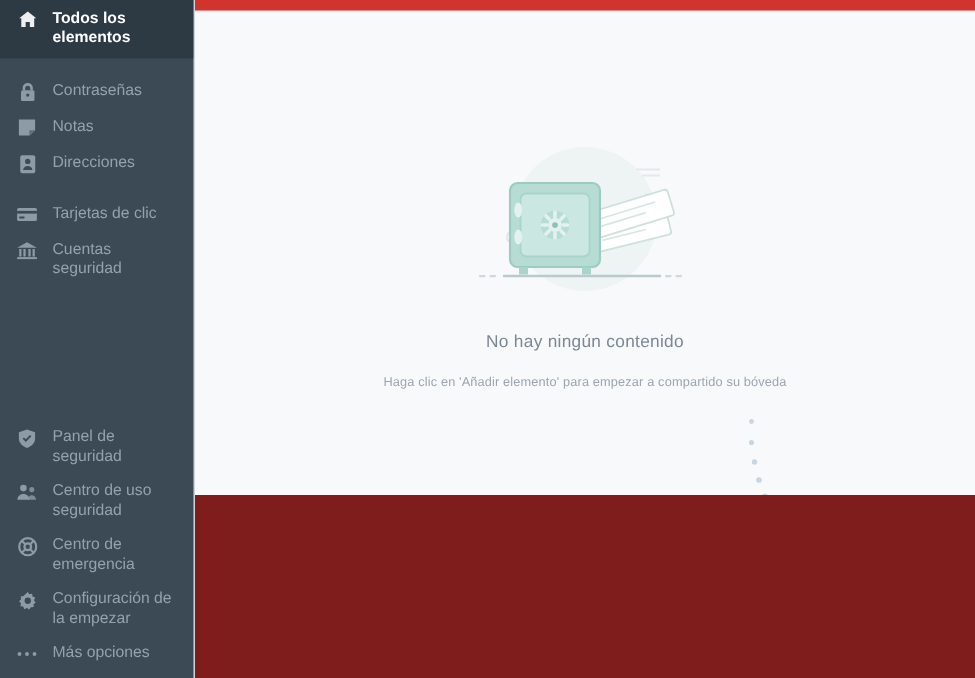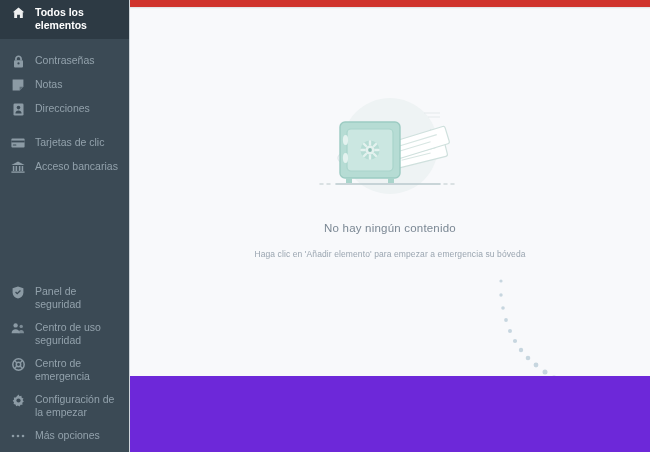--- a/index.html
+++ b/index.html
@@ -12,21 +12,21 @@
     height: 452px;
     overflow: hidden;
     font-family: "Liberation Sans", sans-serif;
     -webkit-font-smoothing: antialiased;
   }
   .app {
     position: relative;
     width: 650px;
     height: 452px;
     display: flex;
-    background: #6d28d9;
+    background: #7f1d1d;
   }
 
   
   .sidebar {
     position: relative;
     width: 130px;
     height: 452px;
     background: #3b4a55;
     flex: 0 0 130px;
     box-sizing: border-box;
@@ -70,21 +70,21 @@
   }
   .nav-item .ic svg { display: block; }
   .nav-label { padding-top: 0px; }
   .nav-spacer-sm { height: 10px; }
   .nav-spacer-lg { height: 10px; }
 
   
   .main {
     position: relative;
     flex: 1 1 auto;
-    height: 376px;
+    height: 330px;
     background: #f8f9fb;
     overflow: hidden;
   }
   .topbar {
     position: absolute;
     top: 0; left: 0; right: 0;
     height: 7px;
     background: #d0342c;
   }
   .topbar-shadow {
@@ -215,21 +215,21 @@
         <span class="ic">
           <svg width="14" height="12" viewBox="0 0 14 12">
               <path fill="#93a2ac" d="M7 0.5 L13.6 4.1 H0.4 Z"></path>
               <rect x="1.8" y="5" width="1.5" height="5" fill="#93a2ac"></rect>
               <rect x="4.6" y="5" width="1.5" height="5" fill="#93a2ac"></rect>
               <rect x="7.9" y="5" width="1.5" height="5" fill="#93a2ac"></rect>
               <rect x="10.7" y="5" width="1.5" height="5" fill="#93a2ac"></rect>
               <rect x="0.4" y="10.4" width="13.2" height="1.4" fill="#93a2ac"></rect>
             </svg>
         </span>
-        <span class="nav-label">Acceso bancarias</span>
+        <span class="nav-label">Cuentas seguridad</span>
       </div>
     </div>
 
     <div class="nav-bottom">
 
       <div class="nav-item">
         <span class="ic">
           <svg width="12" height="13" viewBox="0 0 12 13">
               <path fill="#93a2ac" d="M6 0.4 L11.4 2.2 V6.4c0 3.1-2.3 5.2-5.4 6.2C2.9 11.6 0.6 9.5 0.6 6.4V2.2z"></path>
               <path fill="#3b4a55" d="M5.2 8.6 L3.1 6.5l0.9-0.9 1.2 1.2 2.8-2.8 0.9 0.9z"></path>
@@ -323,21 +323,21 @@
           <rect x="46" y="82" width="6" height="5" fill="#a9d4cb"></rect>
           <rect x="88" y="82" width="6" height="5" fill="#a9d4cb"></rect>
 
           <path stroke="#cfd9dc" stroke-width="1.5" stroke-linecap="round" stroke-dasharray="3 4" d="M20 88h14"></path>
           <path stroke="#b9c9cd" stroke-width="1.6" stroke-linecap="round" d="M36 88h104"></path>
           <path stroke="#cfd9dc" stroke-width="1.5" stroke-linecap="round" stroke-dasharray="3 4" d="M144 88h14"></path>
         </svg>
       </div>
 
       <div class="empty-title">No hay ningún contenido</div>
-      <div class="empty-sub">Haga clic en 'Añadir elemento' para empezar a emergencia su bóveda</div>
+      <div class="empty-sub">Haga clic en 'Añadir elemento' para empezar a compartido su bóveda</div>
     </div>
 
     <div class="trail">
       <svg width="175" height="165" viewBox="0 0 175 165">
         <g fill="#c7d6df">
           <circle cx="11" cy="9" r="1.6"></circle>
           <circle cx="11" cy="23" r="1.7"></circle>
           <circle cx="13" cy="36" r="1.8"></circle>
           <circle cx="16" cy="48" r="1.9"></circle>
           <circle cx="20" cy="59" r="2.0"></circle>

